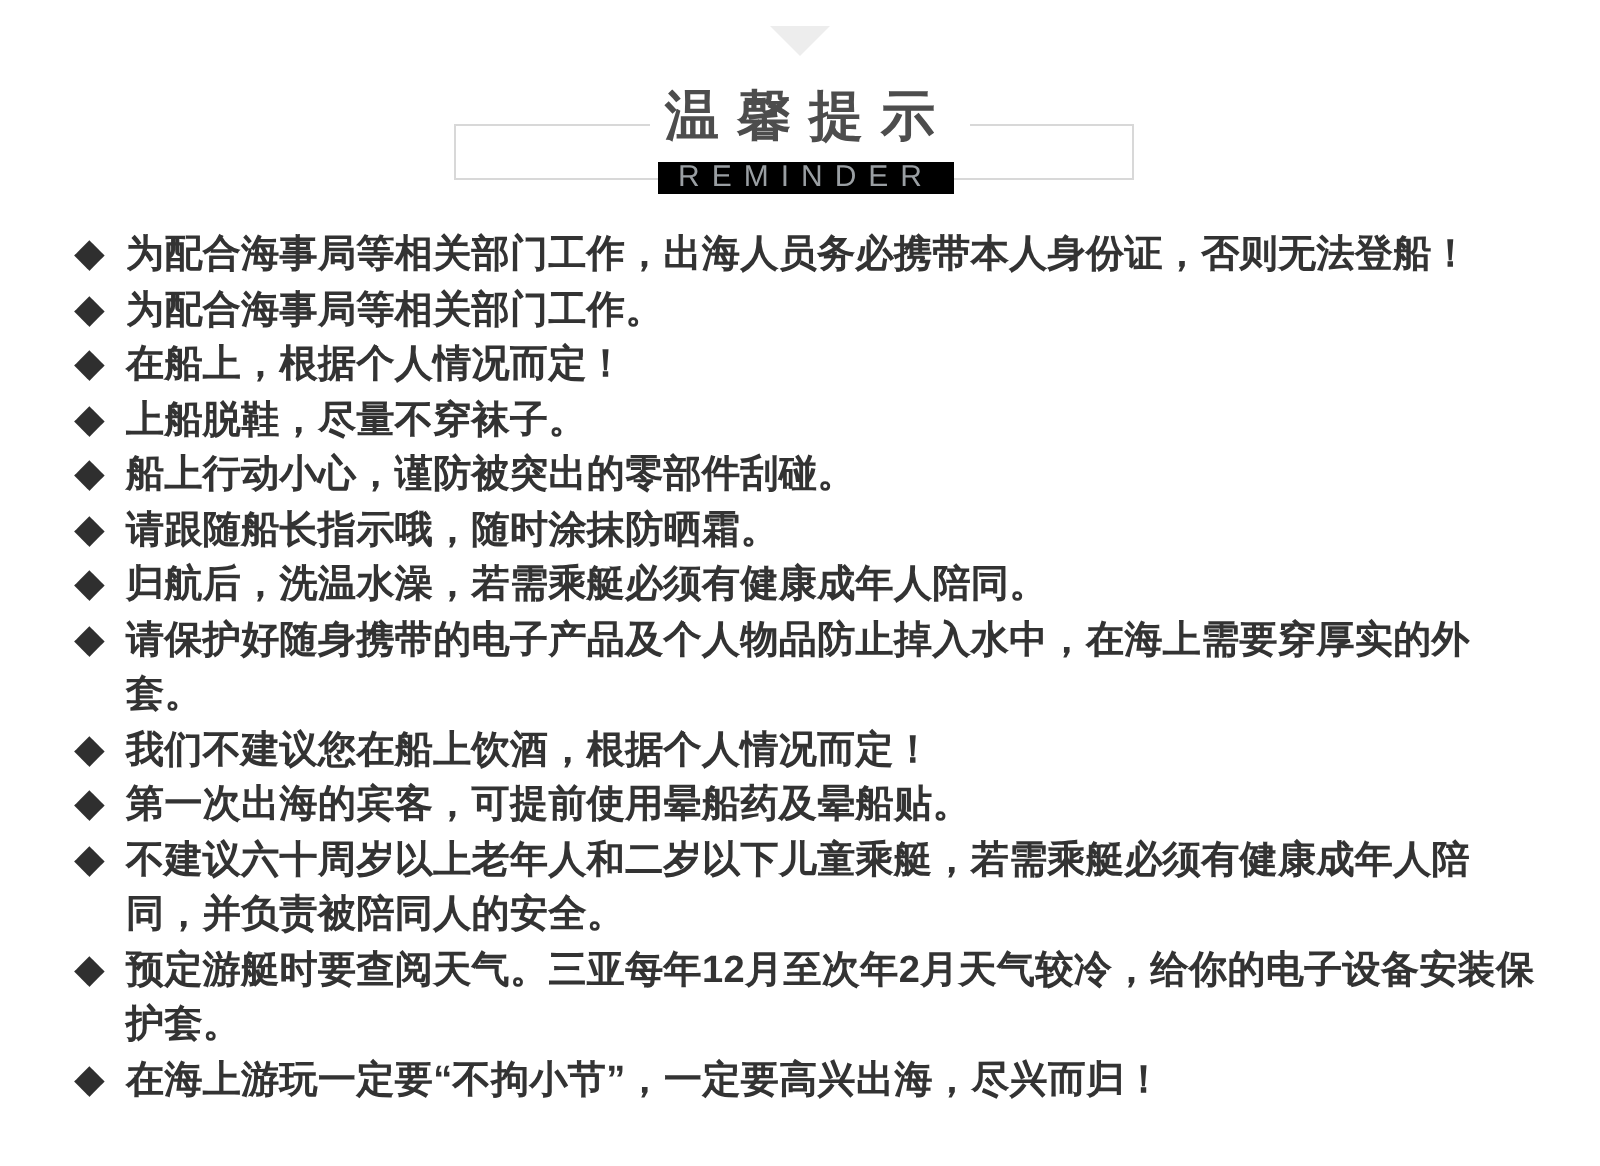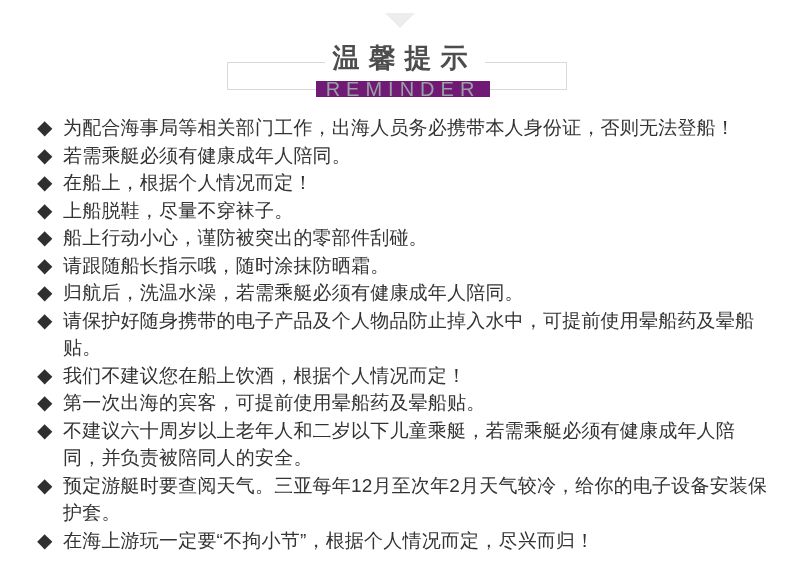--- a/index.html
+++ b/index.html
@@ -57,23 +57,23 @@
   .header-subtitle-row {
     position: absolute;
     left: 0;
     top: 81px;
     width: 100%;
     text-align: center;
     line-height: 16px;
   }
   .header-subtitle-row .subtitle-text {
     display: inline-block;
-    background: #701a75;
+    background: #000000;
     padding: 0 10px;
-    font-size: 20px;
+    font-size: 15px;
     color: #9a9fa3;
     letter-spacing: 6px;
     margin-right: -6px;
   }
   
   .notice-list {
     position: absolute;
     left: 37px;
     top: 114px;
     width: 733px;
@@ -90,20 +90,21 @@
   }
   .notice-item .bullet {
     flex: 0 0 26px;
     font-size: 20px;
     line-height: 27.5px;
     color: #2f2f2f;
   }
   .notice-item .item-text {
     flex: 1 1 auto;
     letter-spacing: 0.2px;
+    font-weight: bold;
   }
 </style>
 </head>
 <body>
 
 <div class="page">
 
   <div class="chevron"></div>
 
   <div class="header-frame"></div>
@@ -116,21 +117,21 @@
     <span class="subtitle-text">REMINDER</span>
   </div>
 
   <ul class="notice-list" id="notice-list">
       <li class="notice-item">
         <span class="bullet">◆</span>
         <span class="item-text">为配合海事局等相关部门工作，出海人员务必携带本人身份证，否则无法登船！</span>
       </li>
       <li class="notice-item">
         <span class="bullet">◆</span>
-        <span class="item-text">若需乘艇必须有健康成年人陪同。</span>
+        <span class="item-text">为配合海事局等相关部门工作。</span>
       </li>
       <li class="notice-item">
         <span class="bullet">◆</span>
         <span class="item-text">在船上，根据个人情况而定！</span>
       </li>
       <li class="notice-item">
         <span class="bullet">◆</span>
         <span class="item-text">上船脱鞋，尽量不穿袜子。</span>
       </li>
       <li class="notice-item">
@@ -140,37 +141,37 @@
       <li class="notice-item">
         <span class="bullet">◆</span>
         <span class="item-text">请跟随船长指示哦，随时涂抹防晒霜。</span>
       </li>
       <li class="notice-item">
         <span class="bullet">◆</span>
         <span class="item-text">归航后，洗温水澡，若需乘艇必须有健康成年人陪同。</span>
       </li>
       <li class="notice-item">
         <span class="bullet">◆</span>
-        <span class="item-text">请保护好随身携带的电子产品及个人物品防止掉入水中，可提前使用晕船药及晕船贴。</span>
+        <span class="item-text">请保护好随身携带的电子产品及个人物品防止掉入水中，在海上需要穿厚实的外套。</span>
       </li>
       <li class="notice-item">
         <span class="bullet">◆</span>
         <span class="item-text">我们不建议您在船上饮酒，根据个人情况而定！</span>
       </li>
       <li class="notice-item">
         <span class="bullet">◆</span>
         <span class="item-text">第一次出海的宾客，可提前使用晕船药及晕船贴。</span>
       </li>
       <li class="notice-item">
         <span class="bullet">◆</span>
         <span class="item-text">不建议六十周岁以上老年人和二岁以下儿童乘艇，若需乘艇必须有健康成年人陪同，并负责被陪同人的安全。</span>
       </li>
       <li class="notice-item">
         <span class="bullet">◆</span>
         <span class="item-text">预定游艇时要查阅天气。三亚每年12月至次年2月天气较冷，给你的电子设备安装保护套。</span>
       </li>
       <li class="notice-item">
         <span class="bullet">◆</span>
-        <span class="item-text">在海上游玩一定要“不拘小节”，根据个人情况而定，尽兴而归！</span>
+        <span class="item-text">在海上游玩一定要“不拘小节”，一定要高兴出海，尽兴而归！</span>
       </li>
     </ul>
 
 </div>
 
 </body></html>

